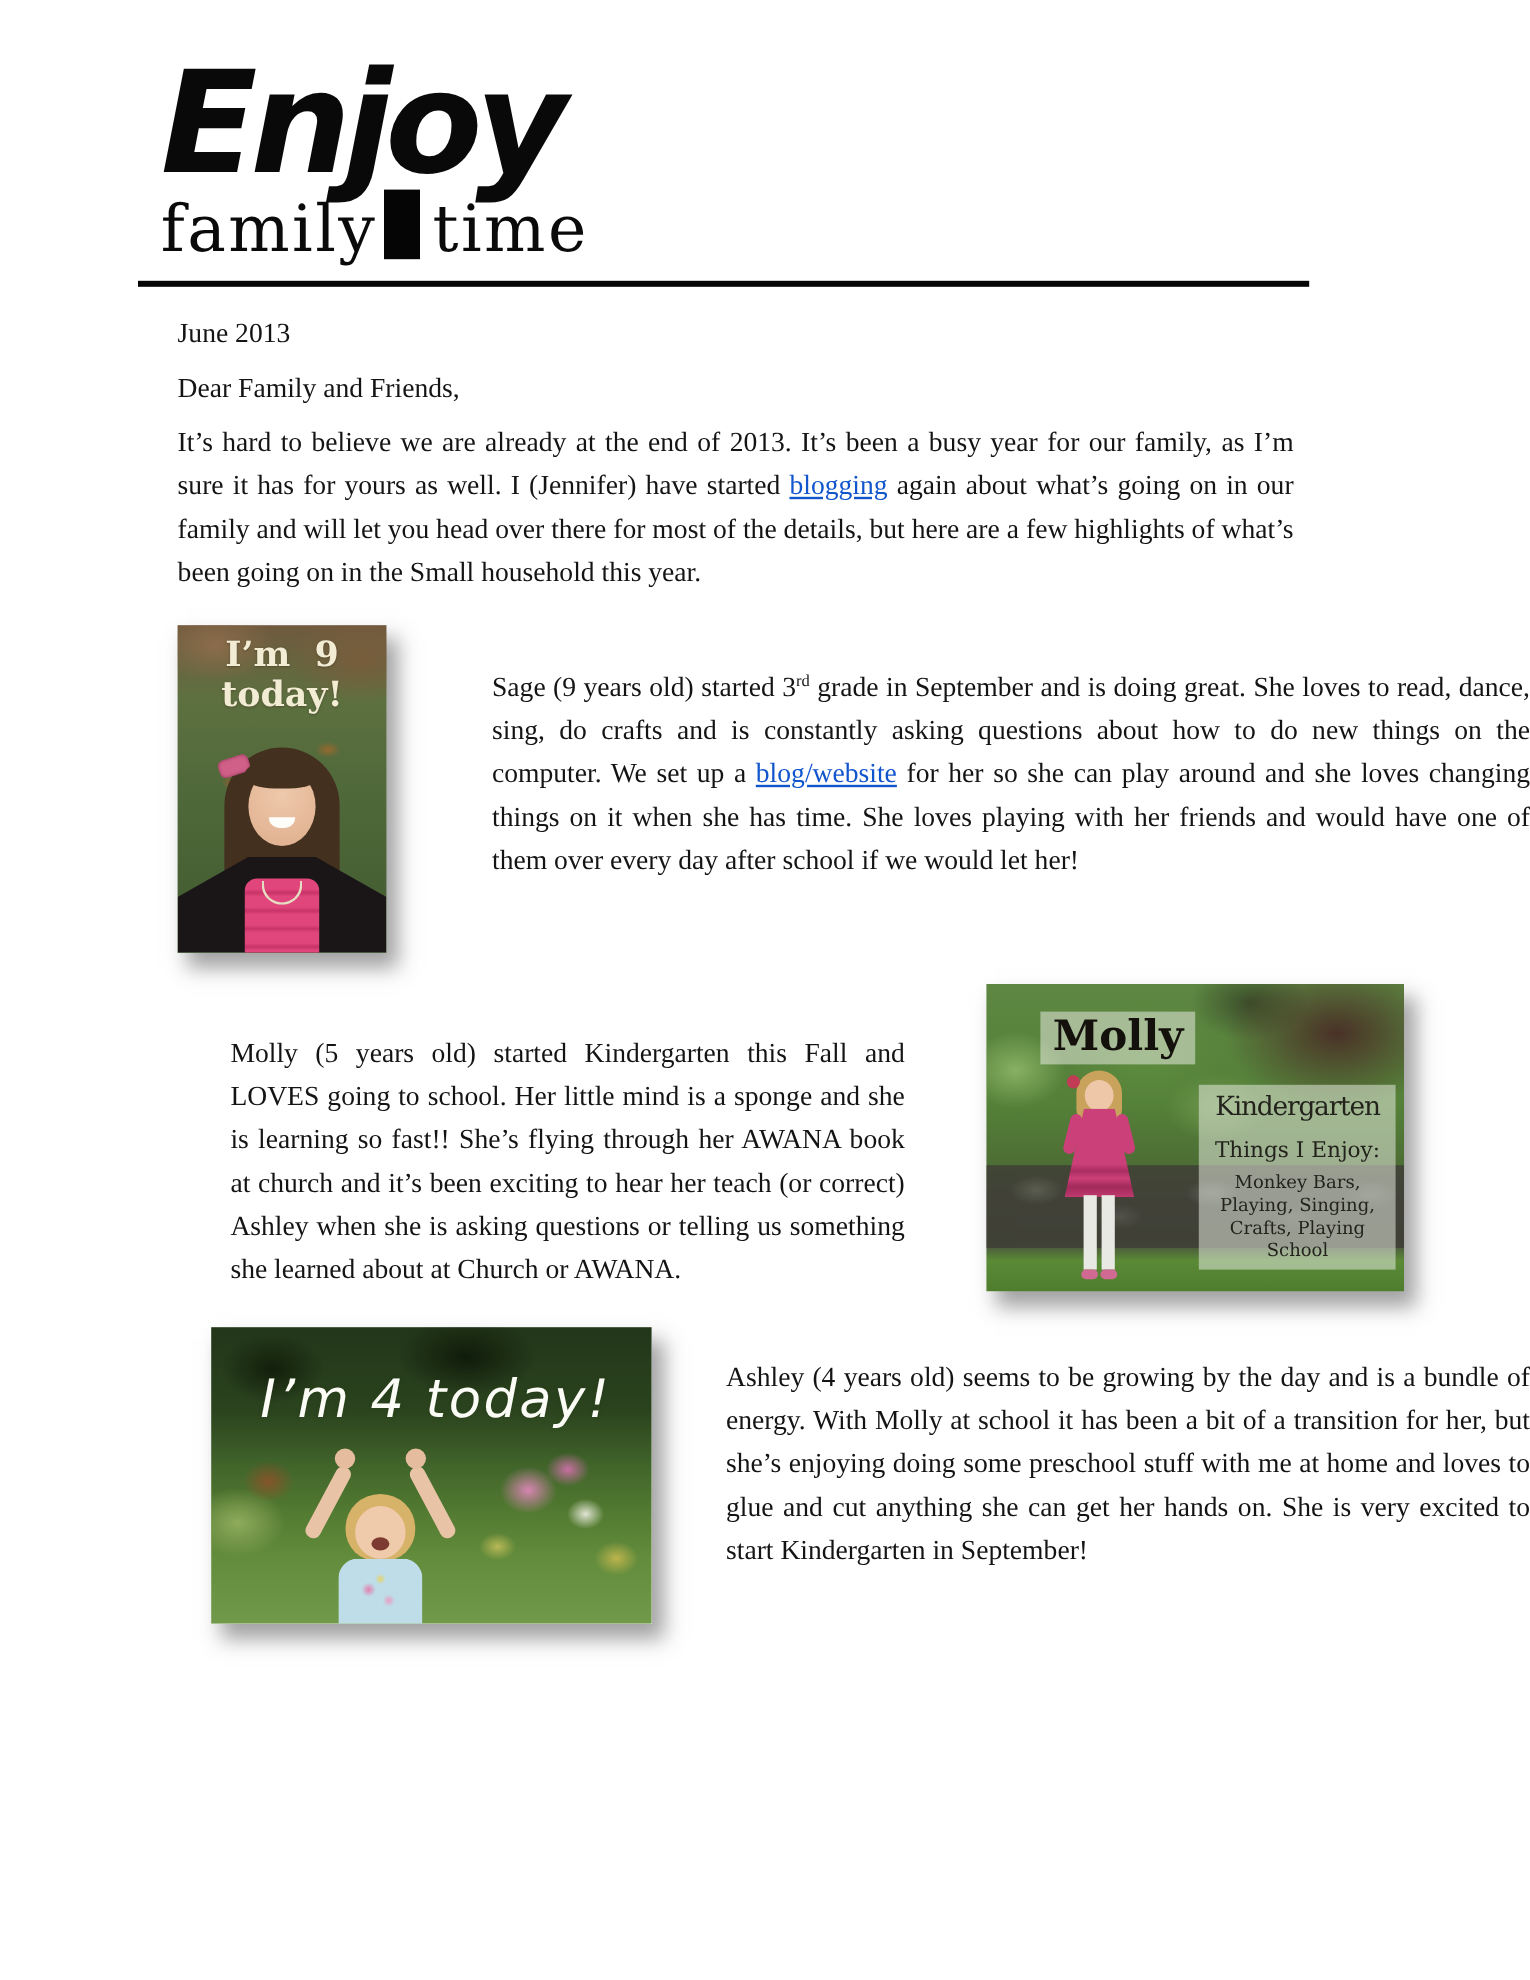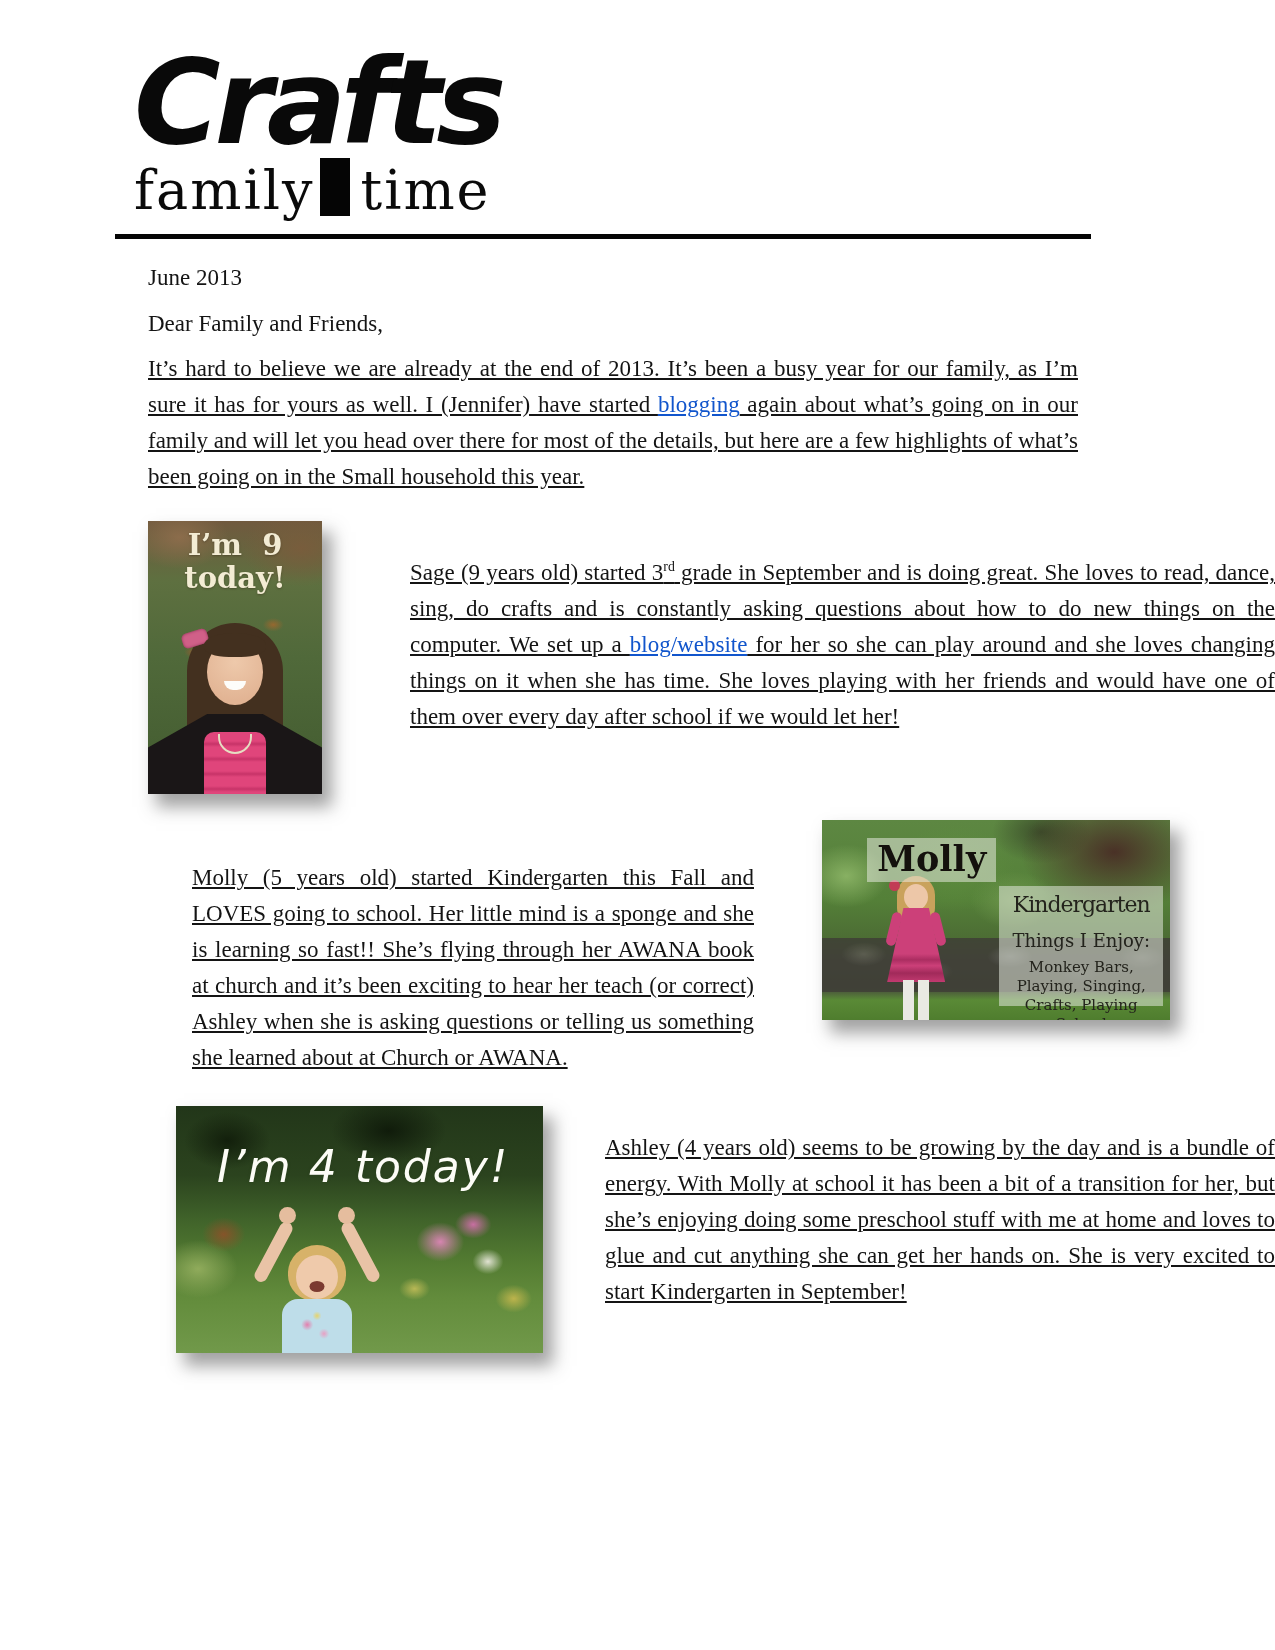--- a/index.html
+++ b/index.html
@@ -44,21 +44,21 @@
   }
   .rule {
     width: 976px;
     height: 5px;
     background: #050505;
     margin: 14px 0 0 -33px;
   }
 
   
   .bodytext { font-size: 23px; line-height: 36px; color: #141414; }
-  .justify { text-align: justify; text-decoration: underline; }
+  .justify { text-align: justify; }
   p.block { margin-top: 9px; }
   p.gap { margin-top: 21px; }
   a.doclink { color: var(--link-color, #1155CC); text-decoration: underline; cursor: pointer; }
   sup.ord { font-size: 60%; line-height: 0; vertical-align: super; }
 
   .row { display: flex; align-items: flex-start; }
   .row-sage { margin-top: 26px; }
   .row-molly { margin-top: 26px; width: 978px; margin-left: 44px; }
   .row-ashley { margin-top: 30px; padding-left: 28px; }
 
@@ -152,21 +152,21 @@
     position: absolute; left: 50%; bottom: 40px; transform: translateX(-50%);
     width: 34px; height: 20px;
     border: 2px solid #e6ddc2;
     border-top: none;
     border-radius: 0 0 18px 18px;
     z-index: 6;
   }
 
   
   .molly-photo {
-    width: 348px; height: 200px;
+    width: 348px; height: 256px;
     margin-left: auto;
     background:
       radial-gradient(130px 85px at 84% 16%, rgba(72,40,36,0.9), rgba(72,40,36,0) 72%),
       radial-gradient(70px 45px at 63% 6%, rgba(56,72,40,0.9), rgba(56,72,40,0) 70%),
       radial-gradient(60px 45px at 7% 28%, rgba(152,192,112,0.75), rgba(152,192,112,0) 70%),
       radial-gradient(85px 60px at 38% 24%, rgba(94,142,62,0.85), rgba(94,142,62,0) 72%),
       radial-gradient(60px 40px at 55% 40%, rgba(120,160,84,0.7), rgba(120,160,84,0) 72%),
       linear-gradient(180deg, #5d8742 0%, #548038 40%, #4c6c34 60%, #50524a 70%, #474a3e 84%, #5a8a36 90%, #4f7d2e 100%);
   }
   .molly-rocks {
@@ -329,21 +329,21 @@
     z-index: 2;
   }
 </style>
 </head>
 <body>
 
 <div class="page">
 
   <header>
     <div class="logo">
-      <div class="logo-title">Crafts</div>
+      <div class="logo-title">Enjoy</div>
       <div class="logo-sub">
         <span>family</span>
         <span class="logo-square"></span>
         <span>time</span>
       </div>
     </div>
     <div class="rule"></div>
   </header>
 
   <main>

